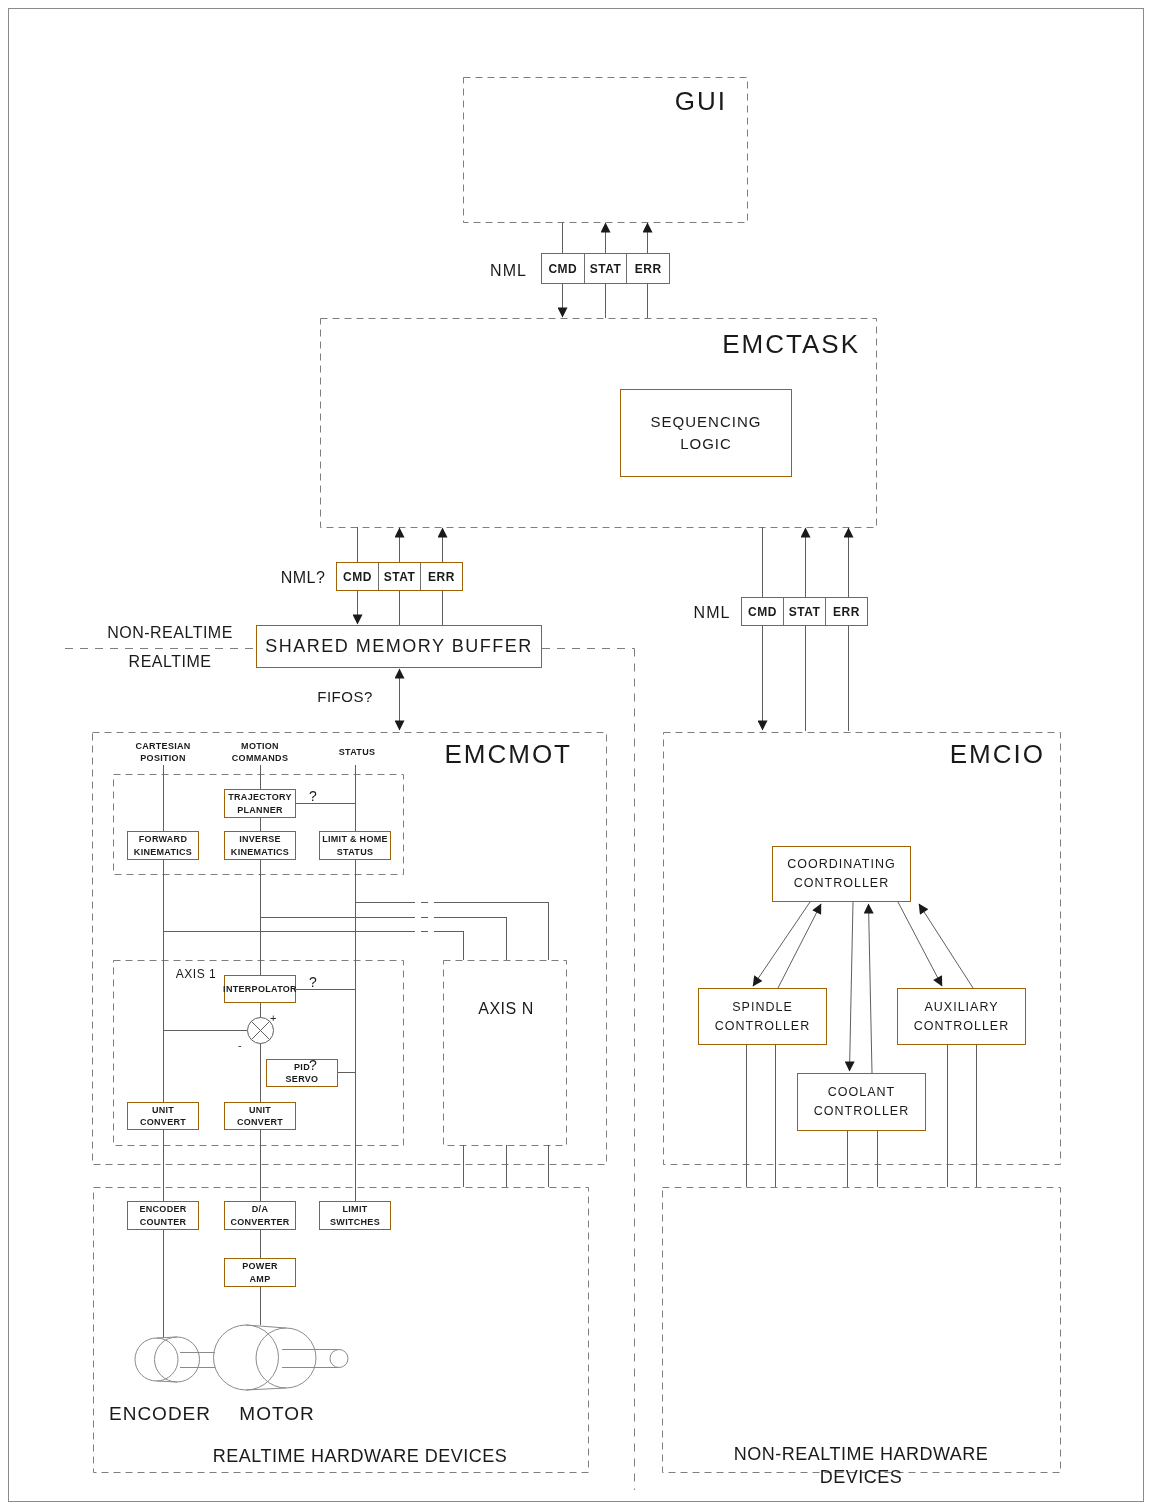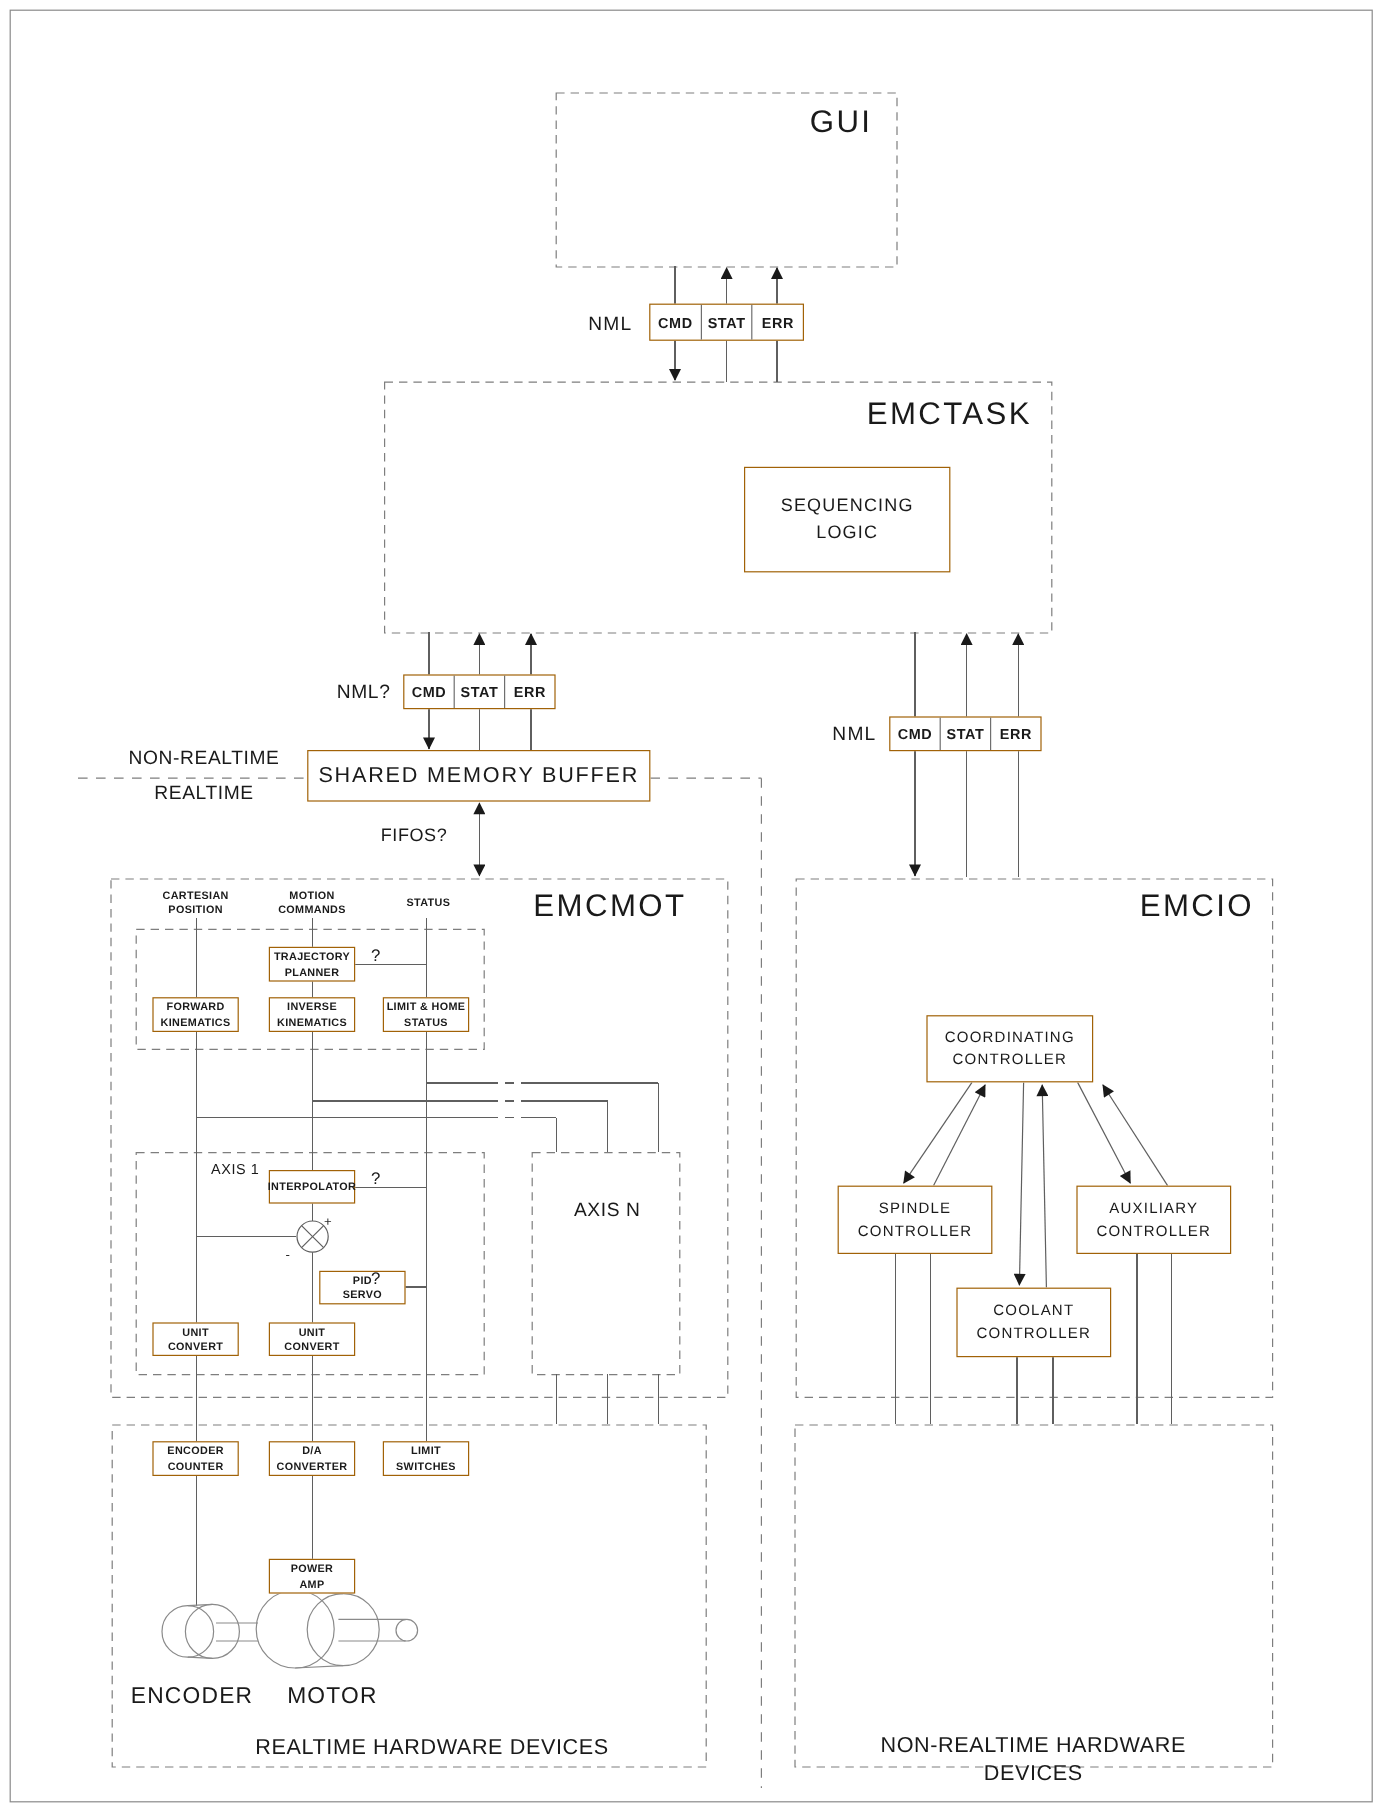--- a/index.html
+++ b/index.html
@@ -201,21 +201,21 @@
 CONTROLLER</div>
   <div class="box ctl" style="left:797px;top:1073px;width:129px;height:58px;">COOLANT
 CONTROLLER</div>
 
   <div class="box sub9" style="left:127px;top:1201px;width:72px;height:29px;">ENCODER
 COUNTER</div>
   <div class="box sub9" style="left:224px;top:1201px;width:72px;height:29px;">D/A
 CONVERTER</div>
   <div class="box sub9" style="left:319px;top:1201px;width:72px;height:29px;">LIMIT
 SWITCHES</div>
-  <div class="box sub9" style="left:224px;top:1258px;width:72px;height:29px;margin-top:41px;">POWER
+  <div class="box sub9" style="left:224px;top:1258px;width:72px;height:29px;">POWER
 AMP</div>
 
   <div class="lbl title right" style="left:627px;top:85px;width:100px;">GUI</div>
   <div class="lbl" style="left:481px;top:261px;width:55px;font-size:16px;letter-spacing:1px;">NML</div>
 
   <div class="lbl title right" style="left:700px;top:328px;width:160px;">EMCTASK</div>
 
   <div class="lbl" style="left:272px;top:568px;width:62px;font-size:16px;letter-spacing:.5px;">NML?</div>
   <div class="lbl" style="left:682px;top:603px;width:60px;font-size:16px;letter-spacing:1px;">NML</div>
 

